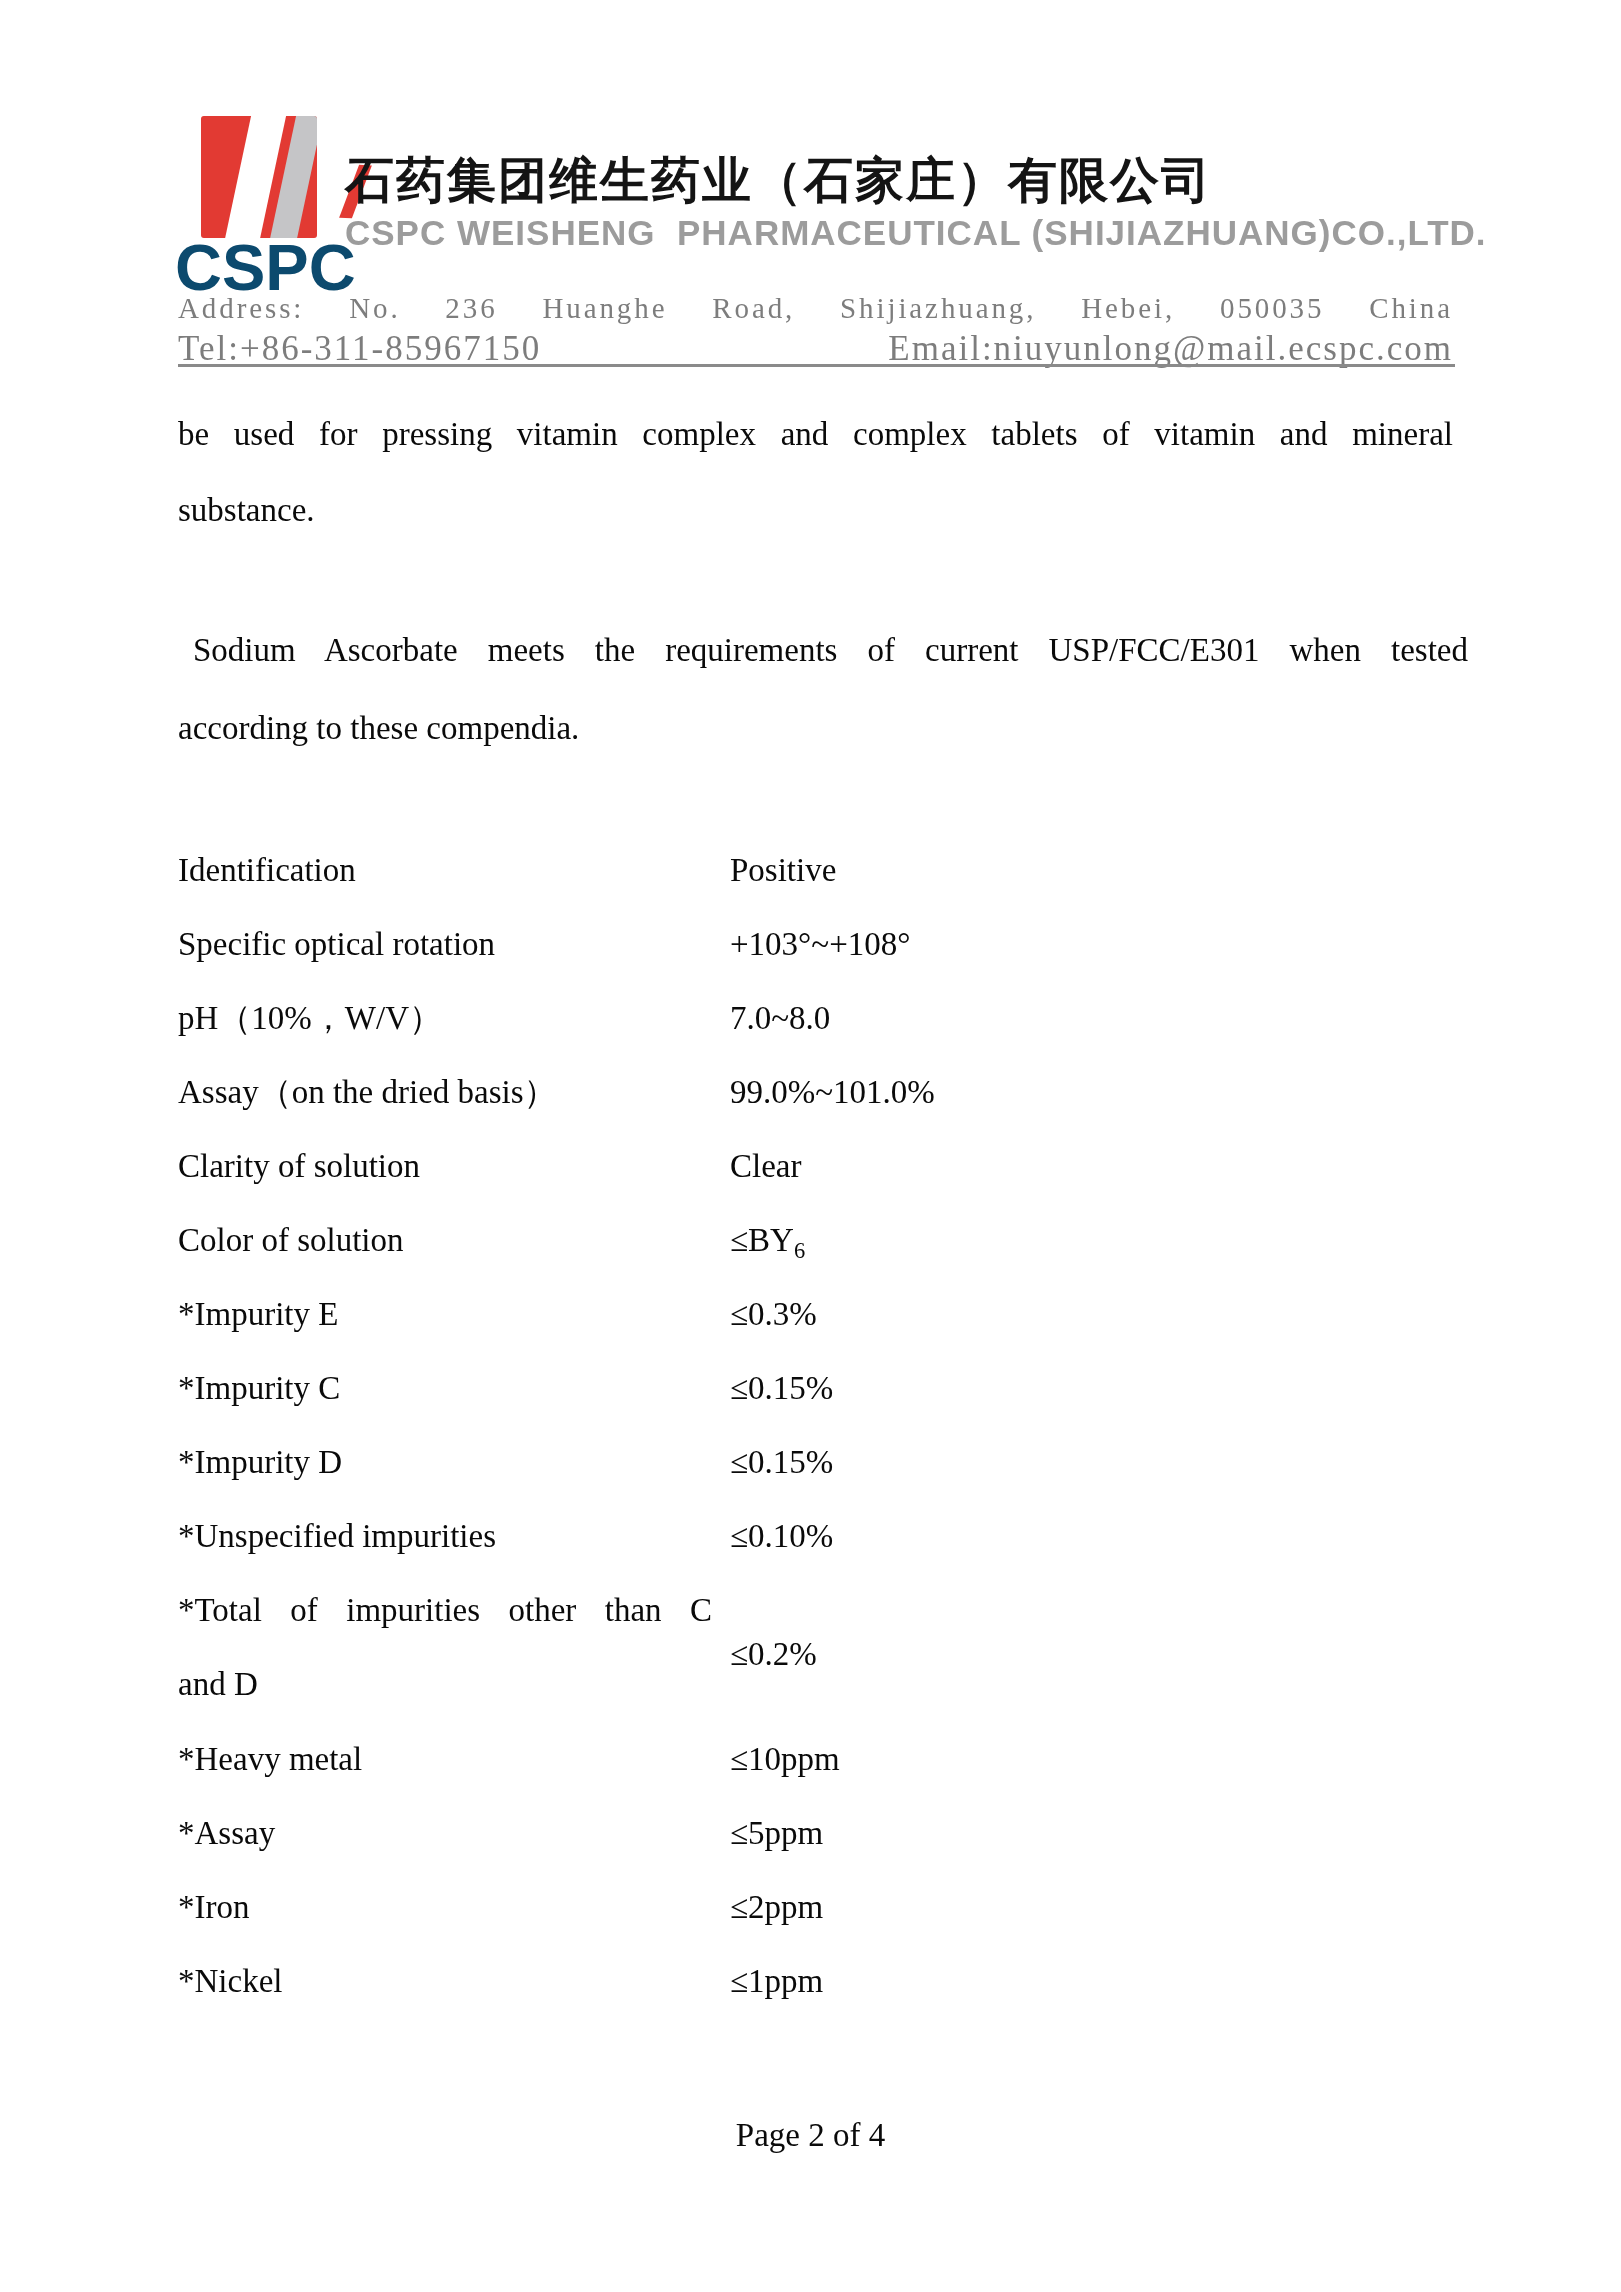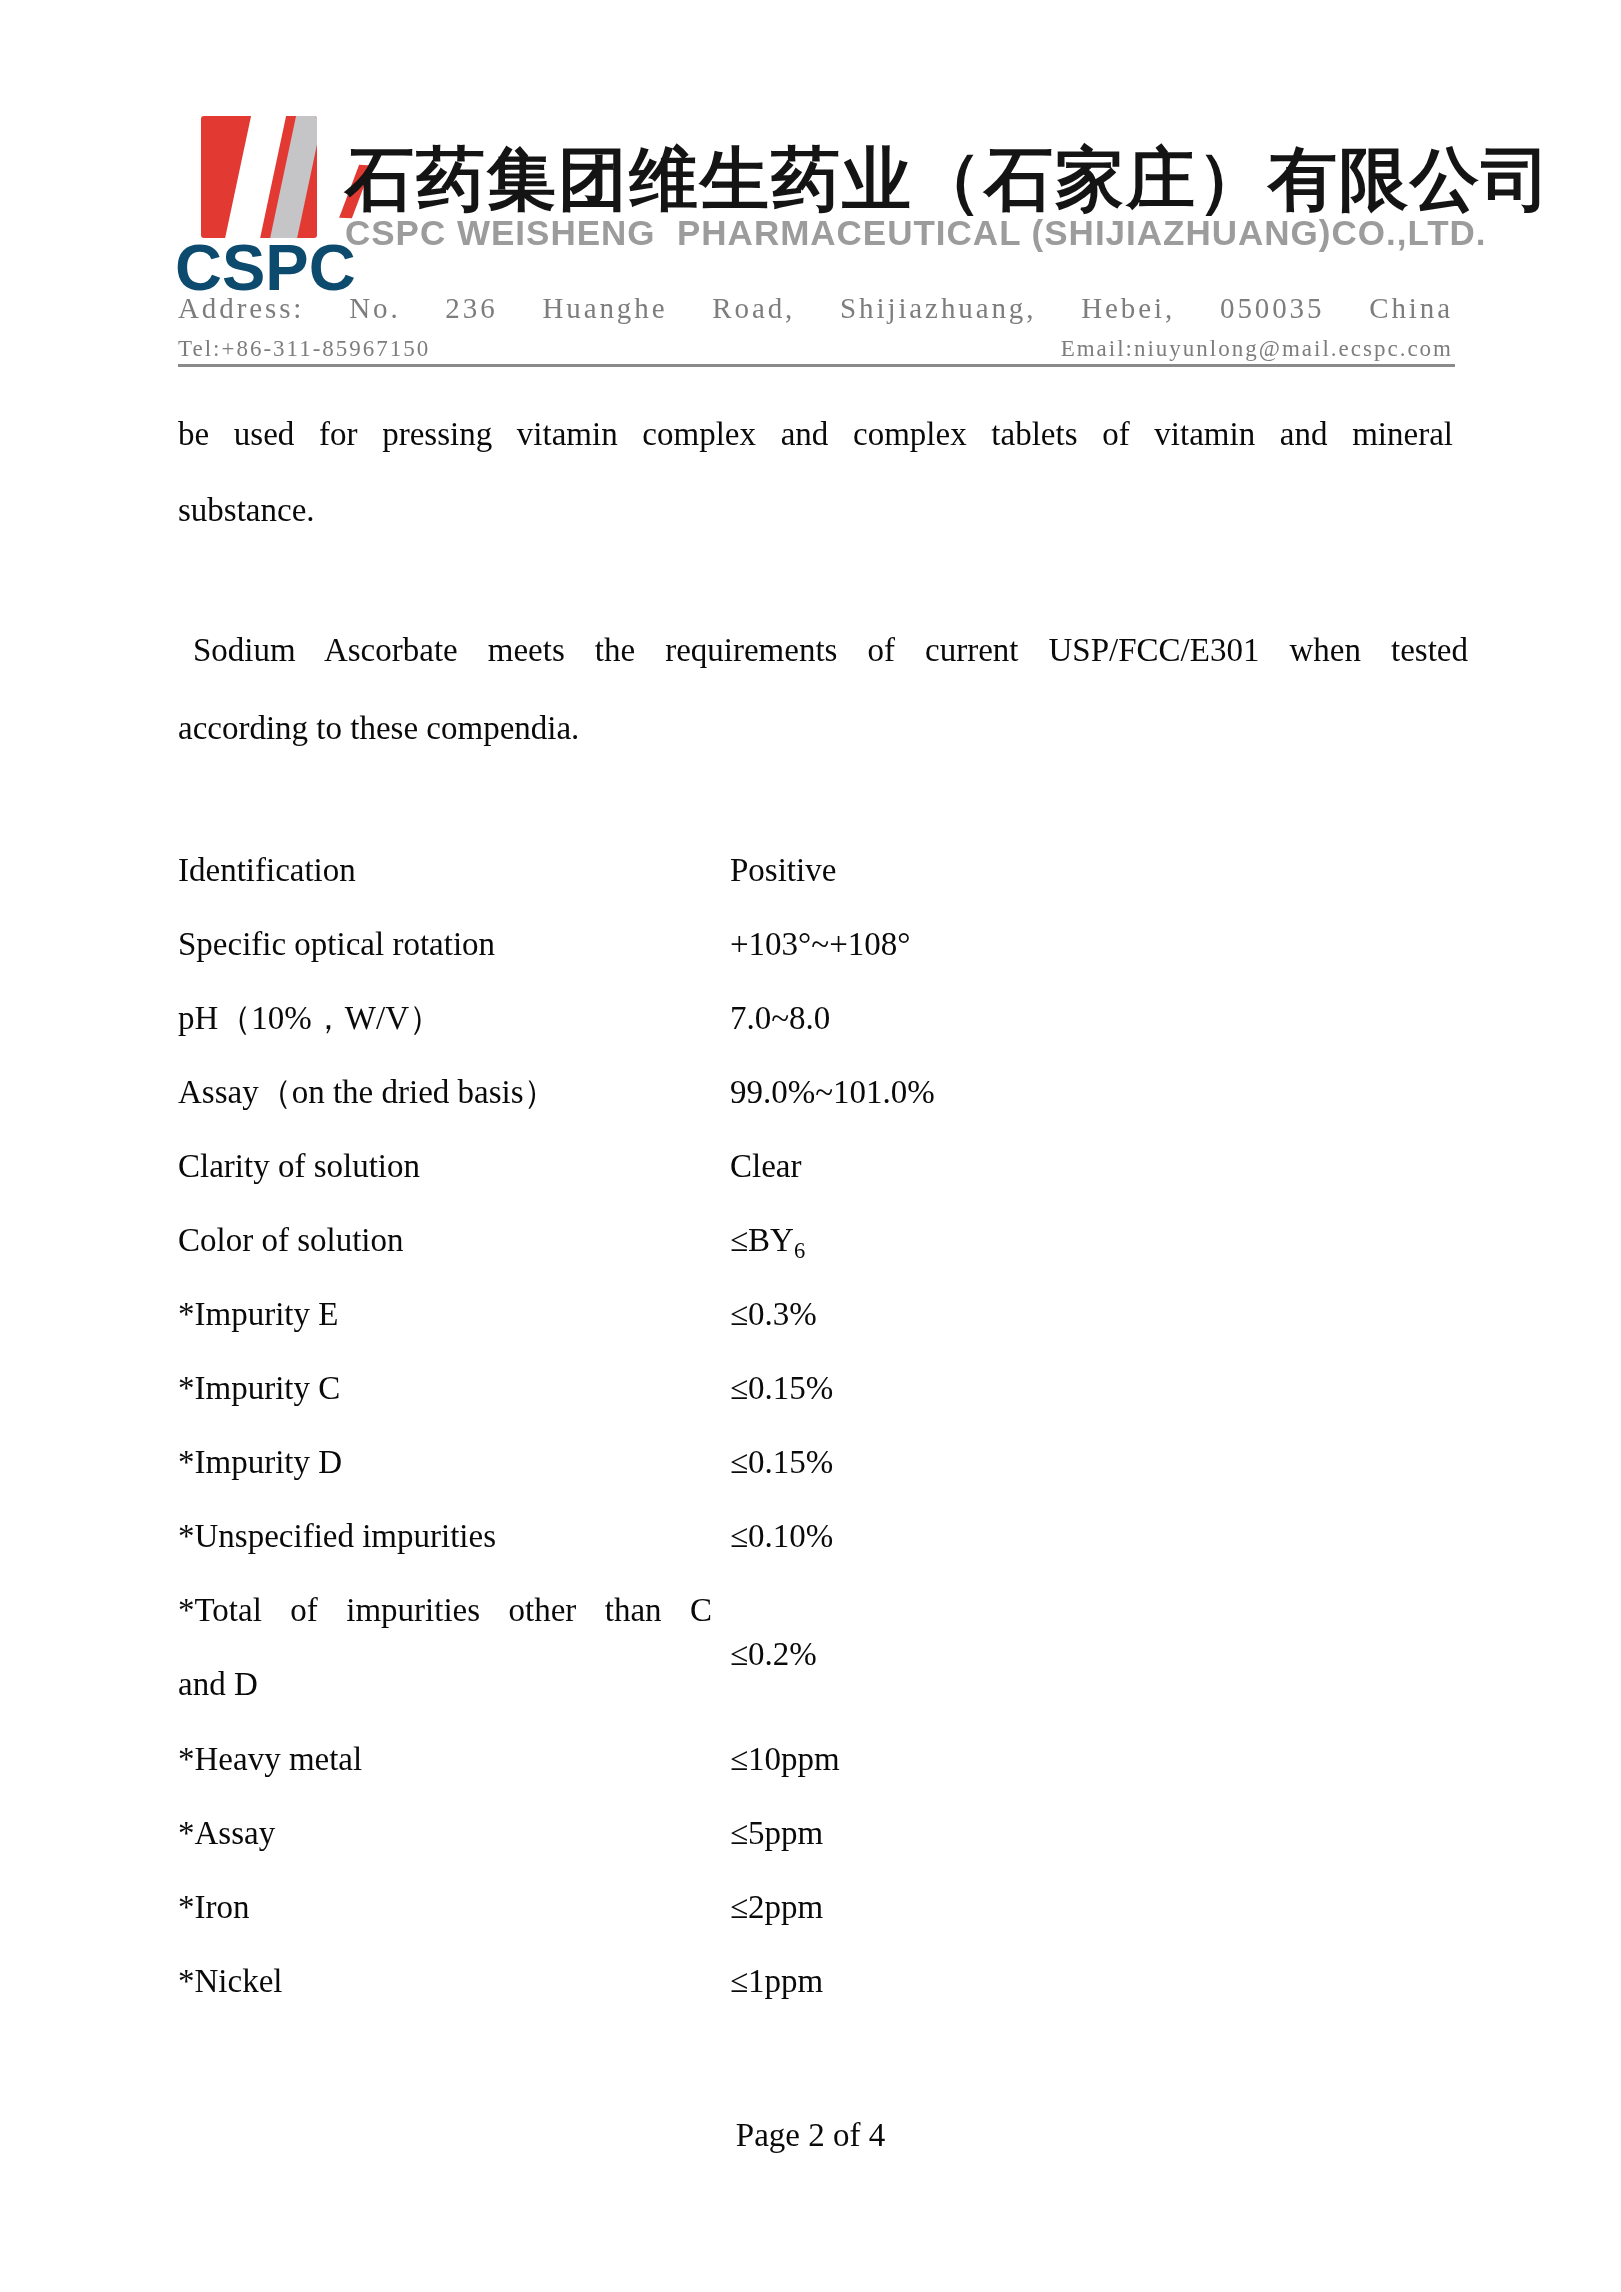--- a/index.html
+++ b/index.html
@@ -27,21 +27,21 @@
   .stripe-gray  { left: 82px; width: 27.4px; background: #c5c5c7; }
 
   .logo-wordmark {
     position: absolute; left: 175px; top: 235px;
     font-family: "Liberation Sans", "DejaVu Sans", sans-serif;
     font-weight: 700; font-size: 65px; line-height: 65px;
     letter-spacing: 0px; color: #0c4a6e;
   }
   .title-cn {
     position: absolute; left: 345px; top: 149px;
-    font-size: 69px; line-height: 63px; font-weight: 900;
+    font-size: 49px; line-height: 63px; font-weight: 900;
     letter-spacing: 2px; color: #141414; white-space: pre;
   }
   .red-stroke-accent {
     position: absolute; left: 349px; top: 165px;
     width: 12.7px; height: 53px;
     background: #e23a33;
     transform: skewX(-18deg) rotate(3deg);
   }
   .title-en {
     position: absolute; left: 345px; top: 217px;
@@ -51,21 +51,21 @@
   }
   .address-line {
     position: absolute; left: 178px; top: 290px; width: 1275px;
     font-size: 29px; line-height: 37px; letter-spacing: 2.9px;
     color: #7d7d7d;
     text-align: justify; text-align-last: justify;
   }
   .contact-row {
     position: absolute; left: 178px; top: 330px; width: 1275px;
     display: flex; justify-content: space-between;
-    font-size: 23px; line-height: 37px; letter-spacing: 2px;
+    font-size: 35px; line-height: 37px; letter-spacing: 2px;
     color: #7d7d7d;
   }
   .header-divider {
     position: absolute; left: 178px; top: 364px; width: 1277px; height: 2.9px;
     background: #8a8a8a;
   }
 
   
   .bodyline {
     position: absolute; left: 178px; width: 1275px;

